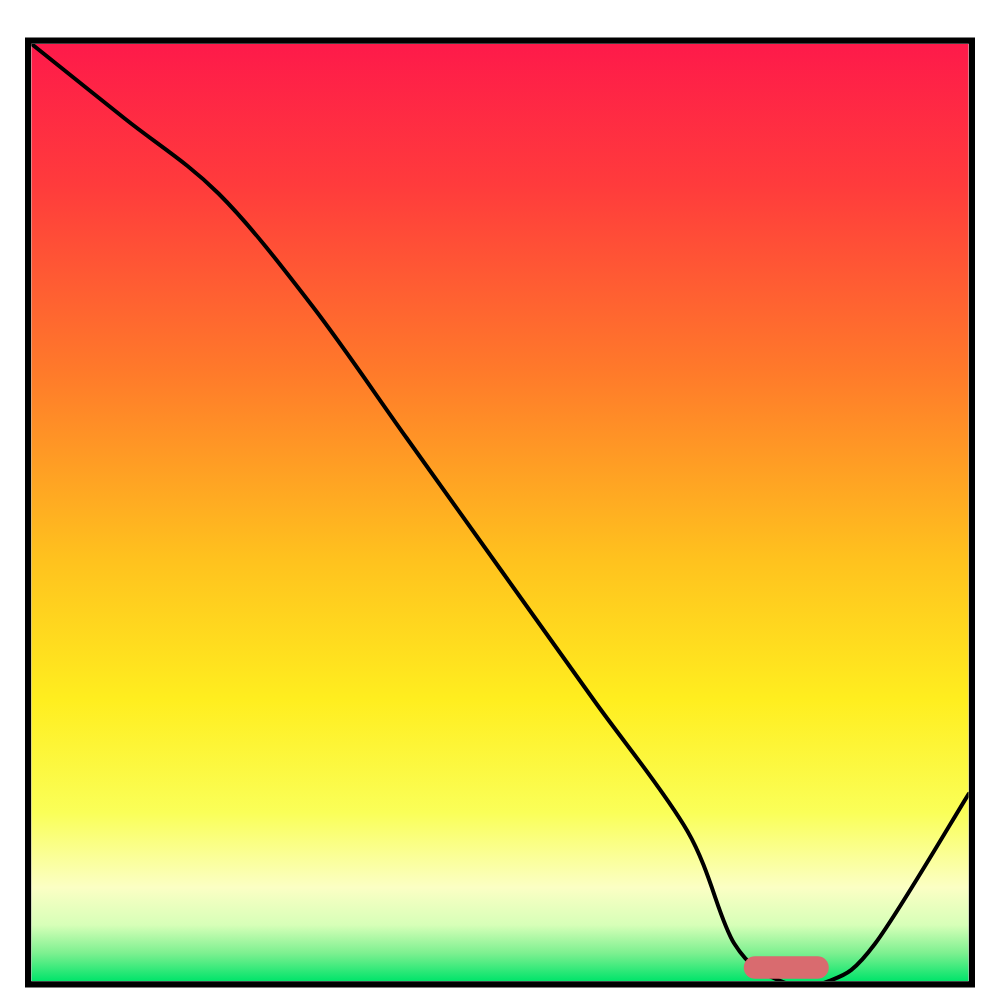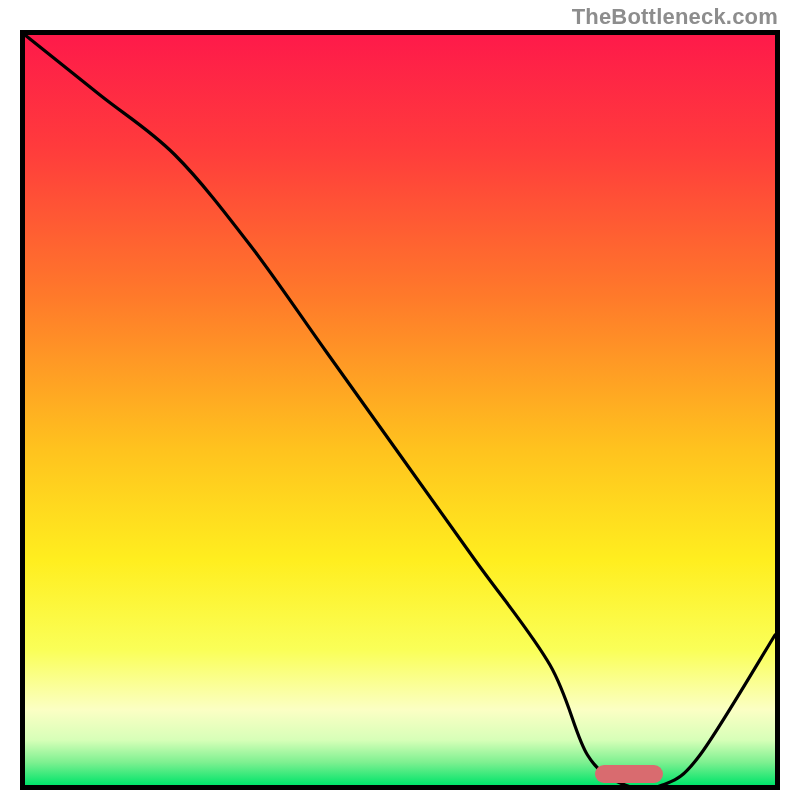--- a/index.html
+++ b/index.html
@@ -48,21 +48,20 @@
     font-size: 22px;
     font-weight: bold;
     color: #8d8d8d;
     letter-spacing: 0.2px;
   }
 </style>
 </head>
 <body>
 
 <div class="chart-container">
-  <div class="watermark">TheBottleneck.com</div>
 
   <div class="plot-frame">
     <svg class="gradient-bg" viewBox="0 0 750 750" preserveAspectRatio="none">
       <defs>
         <linearGradient id="bg-grad" x1="0" y1="0" x2="0" y2="1">
             <stop offset="0%" stop-color="#fe1a4a"></stop>
             <stop offset="15%" stop-color="#ff3b3c"></stop>
             <stop offset="35%" stop-color="#ff7a2a"></stop>
             <stop offset="55%" stop-color="#ffc21e"></stop>
             <stop offset="70%" stop-color="#ffee1f"></stop>

